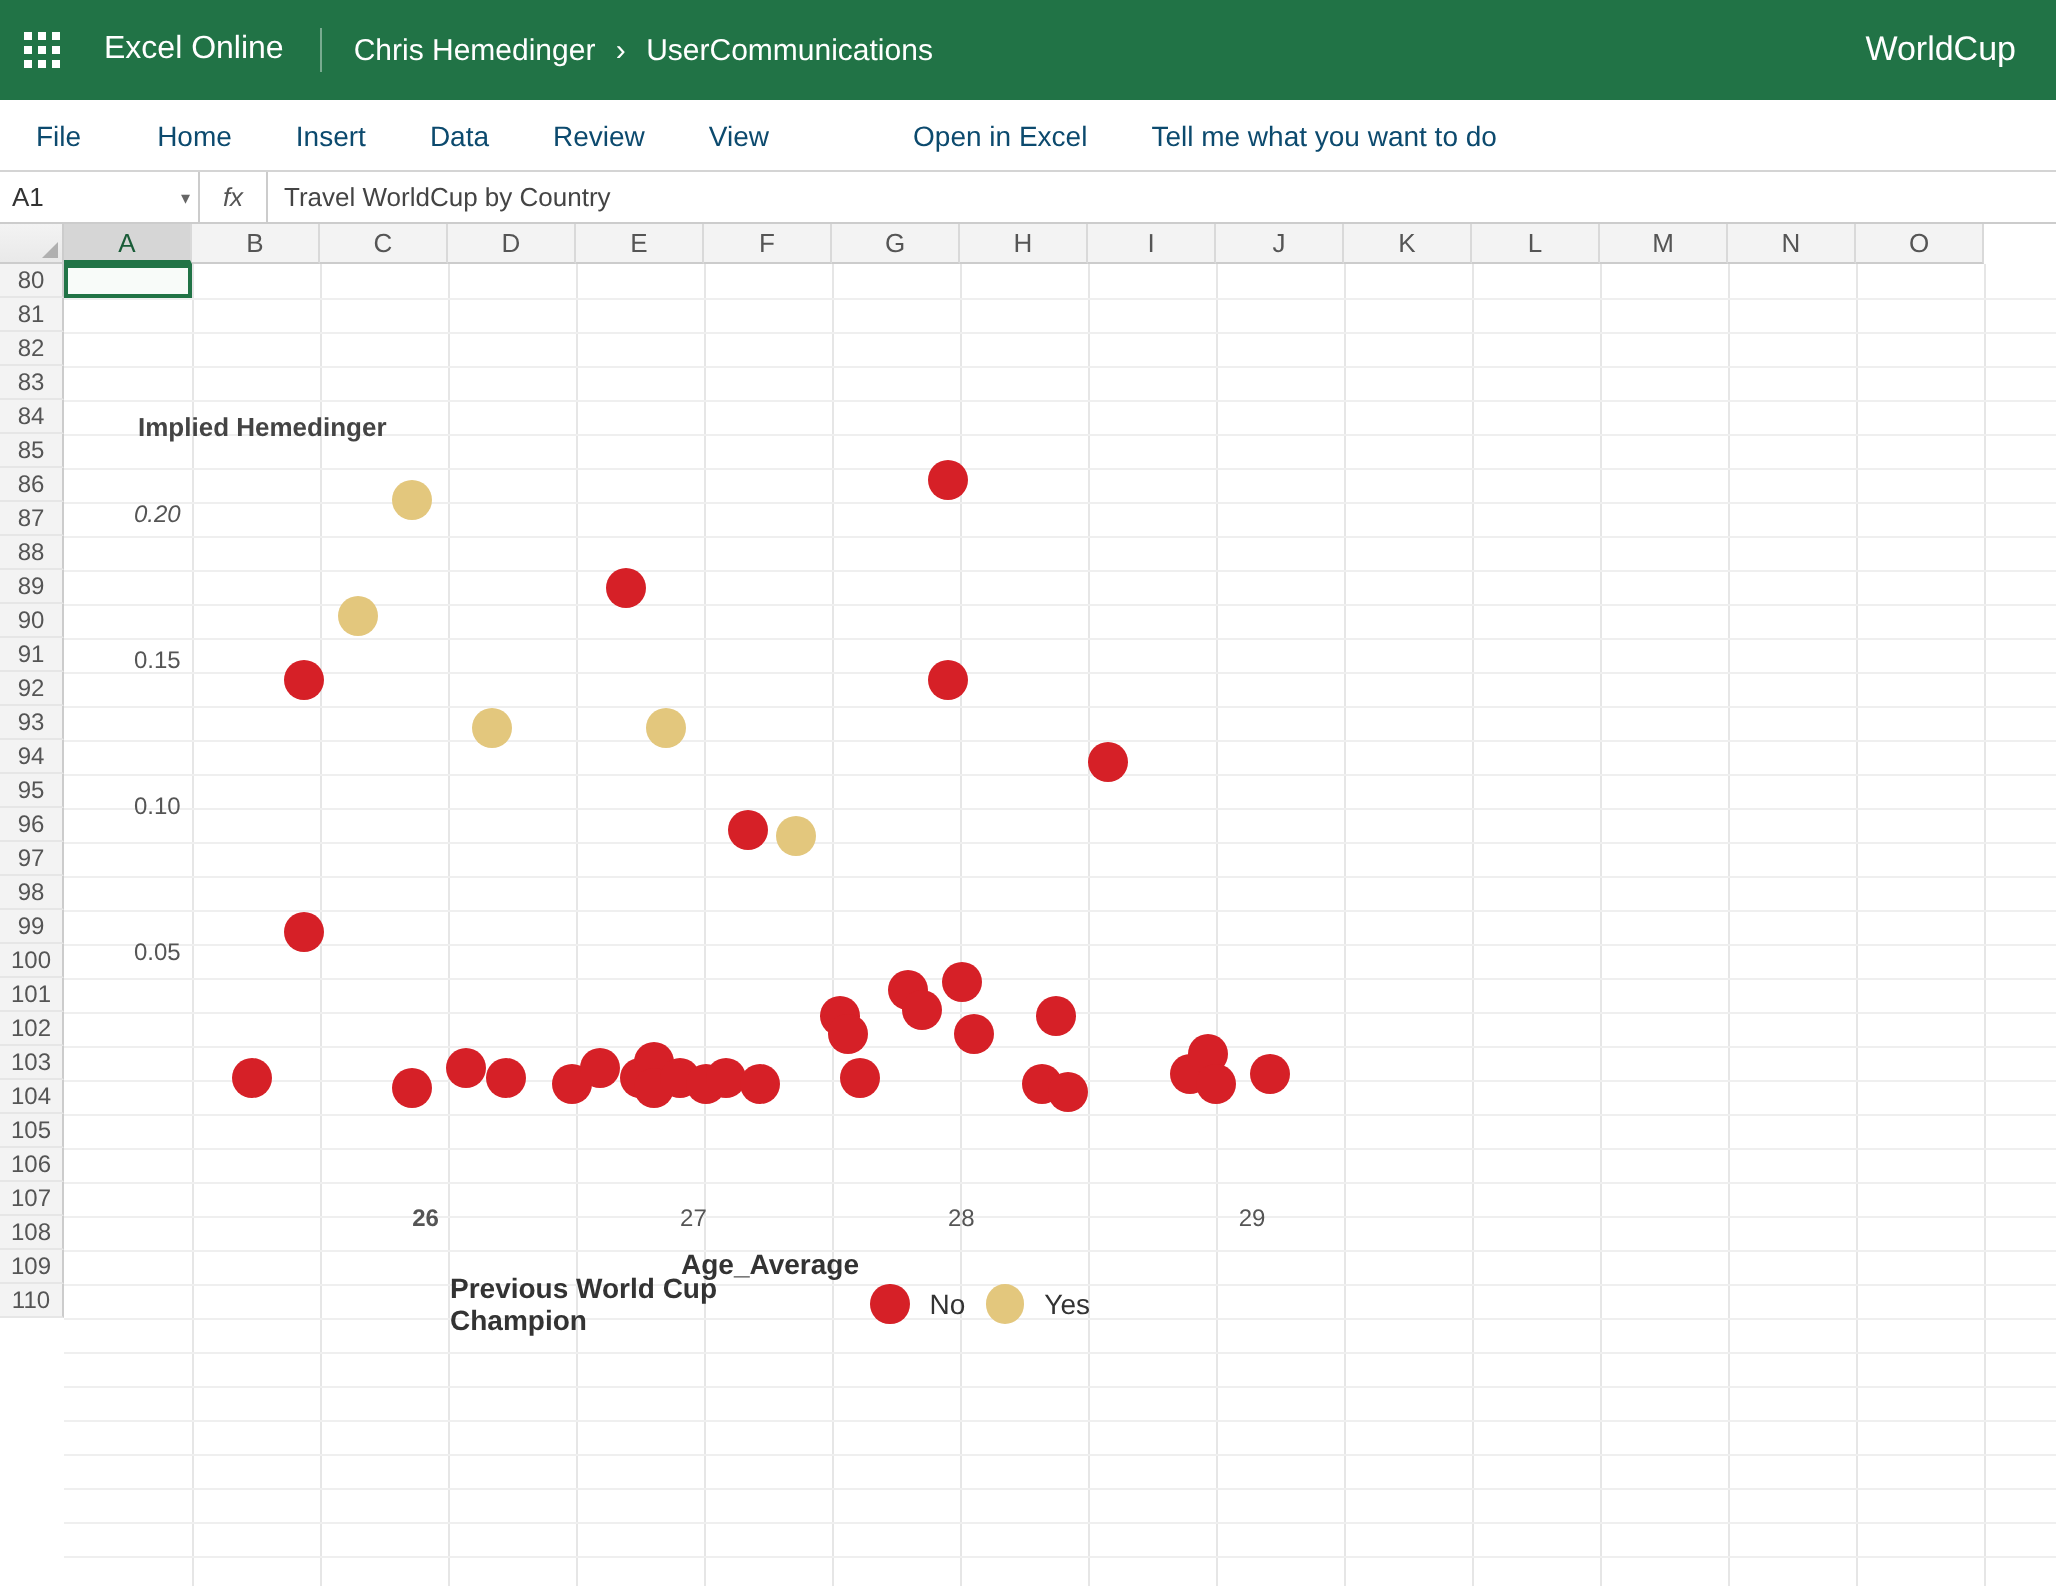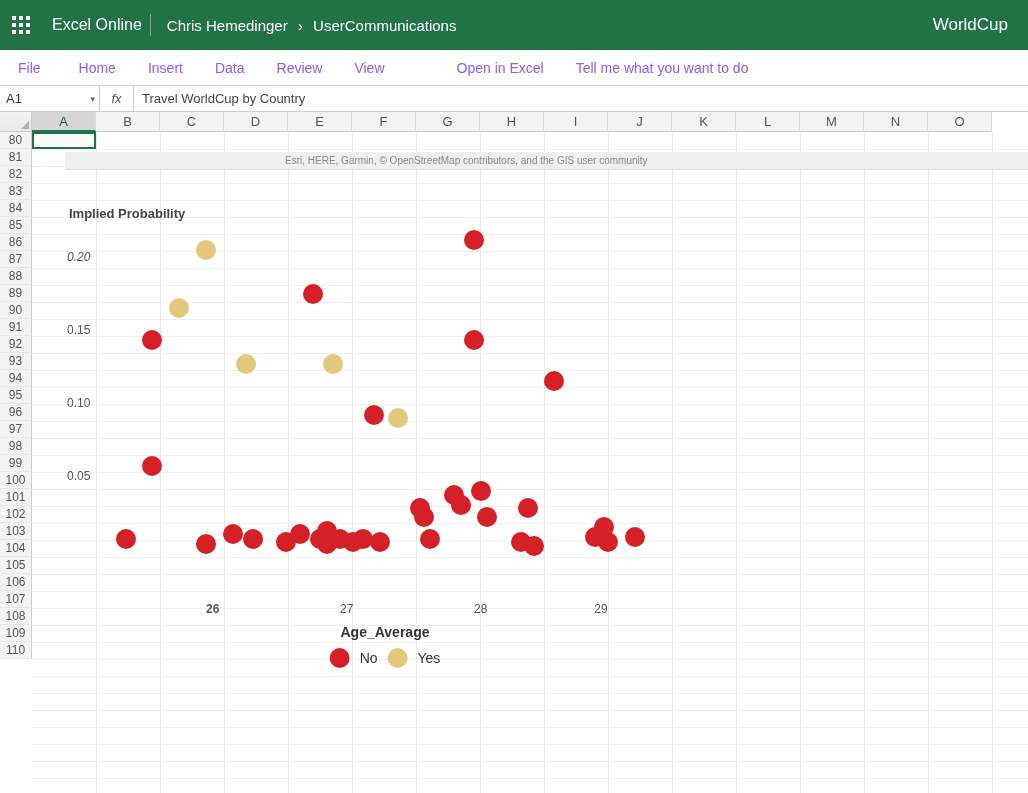--- a/index.html
+++ b/index.html
@@ -22,33 +22,33 @@
   }
   .waffle {
     width: 18px; height: 18px;
     display: grid;
     grid-template-columns: repeat(3, 4px);
     grid-template-rows: repeat(3, 4px);
     gap: 3px;
     margin-right: 22px;
   }
   .waffle span { background: #fff; width: 4px; height: 4px;}
-  .app-name { font-size: 16px; font-weight: 400; margin-right: 8px;}
+  .app-name { font-size: 16px; font-weight: 400; margin-right: 18px;}
   .vbar { width:1px; height:22px; background: rgba(255,255,255,0.4); margin-right: 16px;}
   .breadcrumb { font-size: 15px; font-weight: 400; }
   .breadcrumb .sep { margin: 0 6px; }
   .doc-name { margin-left: auto; font-size: 17px; font-weight: 400; padding-right: 8px;}
   .menubar {
     height: 36px;
     border-bottom: 1px solid #d4d4d4;
     display: flex;
     align-items: center;
     padding-left: 8px;
     font-size: 14px;
-    color: #8b5cf6;
+    color: #0c4a6e;
   }
   .menu-item { padding: 0 16px; height: 100%; display:flex; align-items:center; cursor:pointer;}
   .menu-item.file { padding-right: 22px; padding-left: 10px;}
   .menu-gap { width: 40px; }
   .formula-row {
     height: 26px;
     border-bottom: 1px solid #ccc;
     display: flex;
     align-items: stretch;
     font-size: 13px;
@@ -301,42 +301,40 @@
         <div class="gh" style="top: 544px;"></div>
         <div class="gh" style="top: 561px;"></div>
         <div class="gh" style="top: 578px;"></div>
         <div class="gh" style="top: 595px;"></div>
         <div class="gh" style="top: 612px;"></div>
         <div class="gh" style="top: 629px;"></div>
         <div class="gh" style="top: 646px;"></div>
       </div>
     <div class="sel-cell"></div>
 
-    <div class="map-strip">
-      <span>Esri, HERE, Garmin, © OpenStreetMap contributors, and the GIS user community</span>
-    </div>
 
     <div class="chart-box">
       <div class="plot" id="plot">
-        <div class="y-title">Implied Probability</div>
+        <div class="y-title">Implied Hemedinger</div>
         <div class="x-title">Age_Average</div>
         <div class="legend">
+          <span class="lt">Previous World Cup Champion</span>
           <span class="swatch sw-no"></span>
           <span>No</span>
           <span class="swatch sw-yes"></span>
           <span>Yes</span>
         </div>
       <div class="y-tick" style="top: 257.917px;">0.05</div>
           <div class="y-tick" style="top: 185px;">0.10</div>
           <div class="y-tick" style="top: 112.083px;">0.15</div>
           <div class="y-tick" style="top: 39.1667px; font-style: italic;">0.20</div>
           <div class="x-tick" style="left: 147.767px; font-weight: bold;">26</div>
           <div class="x-tick" style="left: 281.721px;">27</div>
           <div class="x-tick" style="left: 415.674px;">28</div>
-          <div class="x-tick" style="left: 536px;">29</div>
+          <div class="x-tick" style="left: 561px;">29</div>
           <div class="pt no" style="left: 87.4884px; top: 122.292px;"></div>
           <div class="pt no" style="left: 87.4884px; top: 247.708px;"></div>
           <div class="pt no" style="left: 60.6977px; top: 320.625px;"></div>
           <div class="pt no" style="left: 141.07px; top: 326.458px;"></div>
           <div class="pt no" style="left: 167.86px; top: 316.25px;"></div>
           <div class="pt no" style="left: 187.953px; top: 320.625px;"></div>
           <div class="pt no" style="left: 221.442px; top: 323.542px;"></div>
           <div class="pt no" style="left: 234.837px; top: 316.25px;"></div>
           <div class="pt no" style="left: 248.233px; top: 75.625px;"></div>
           <div class="pt no" style="left: 254.93px; top: 320.625px;"></div>

